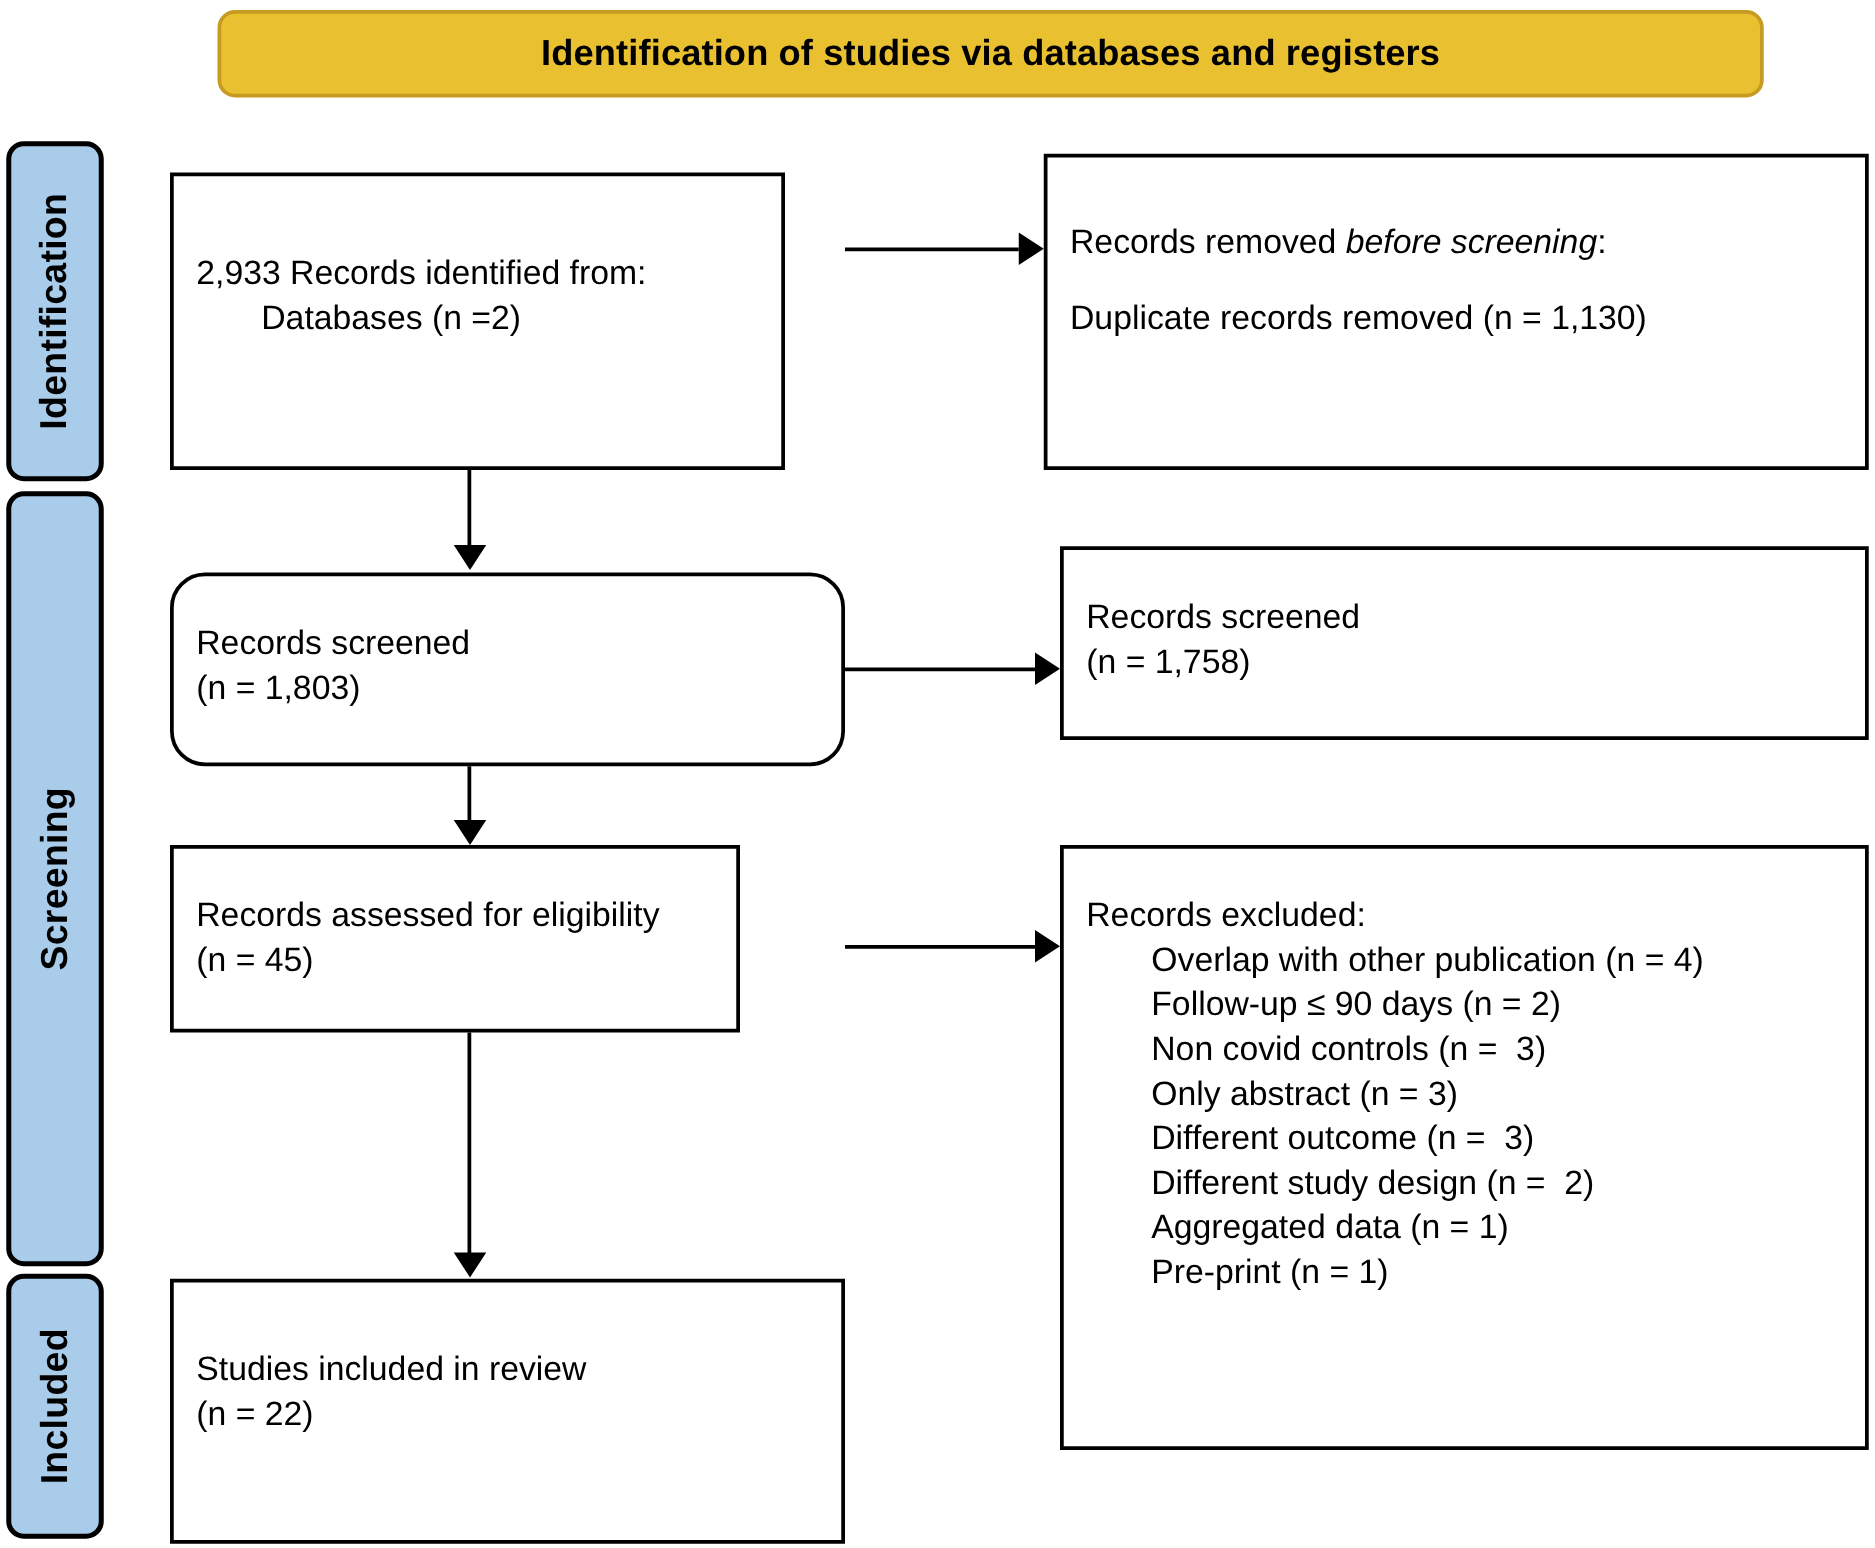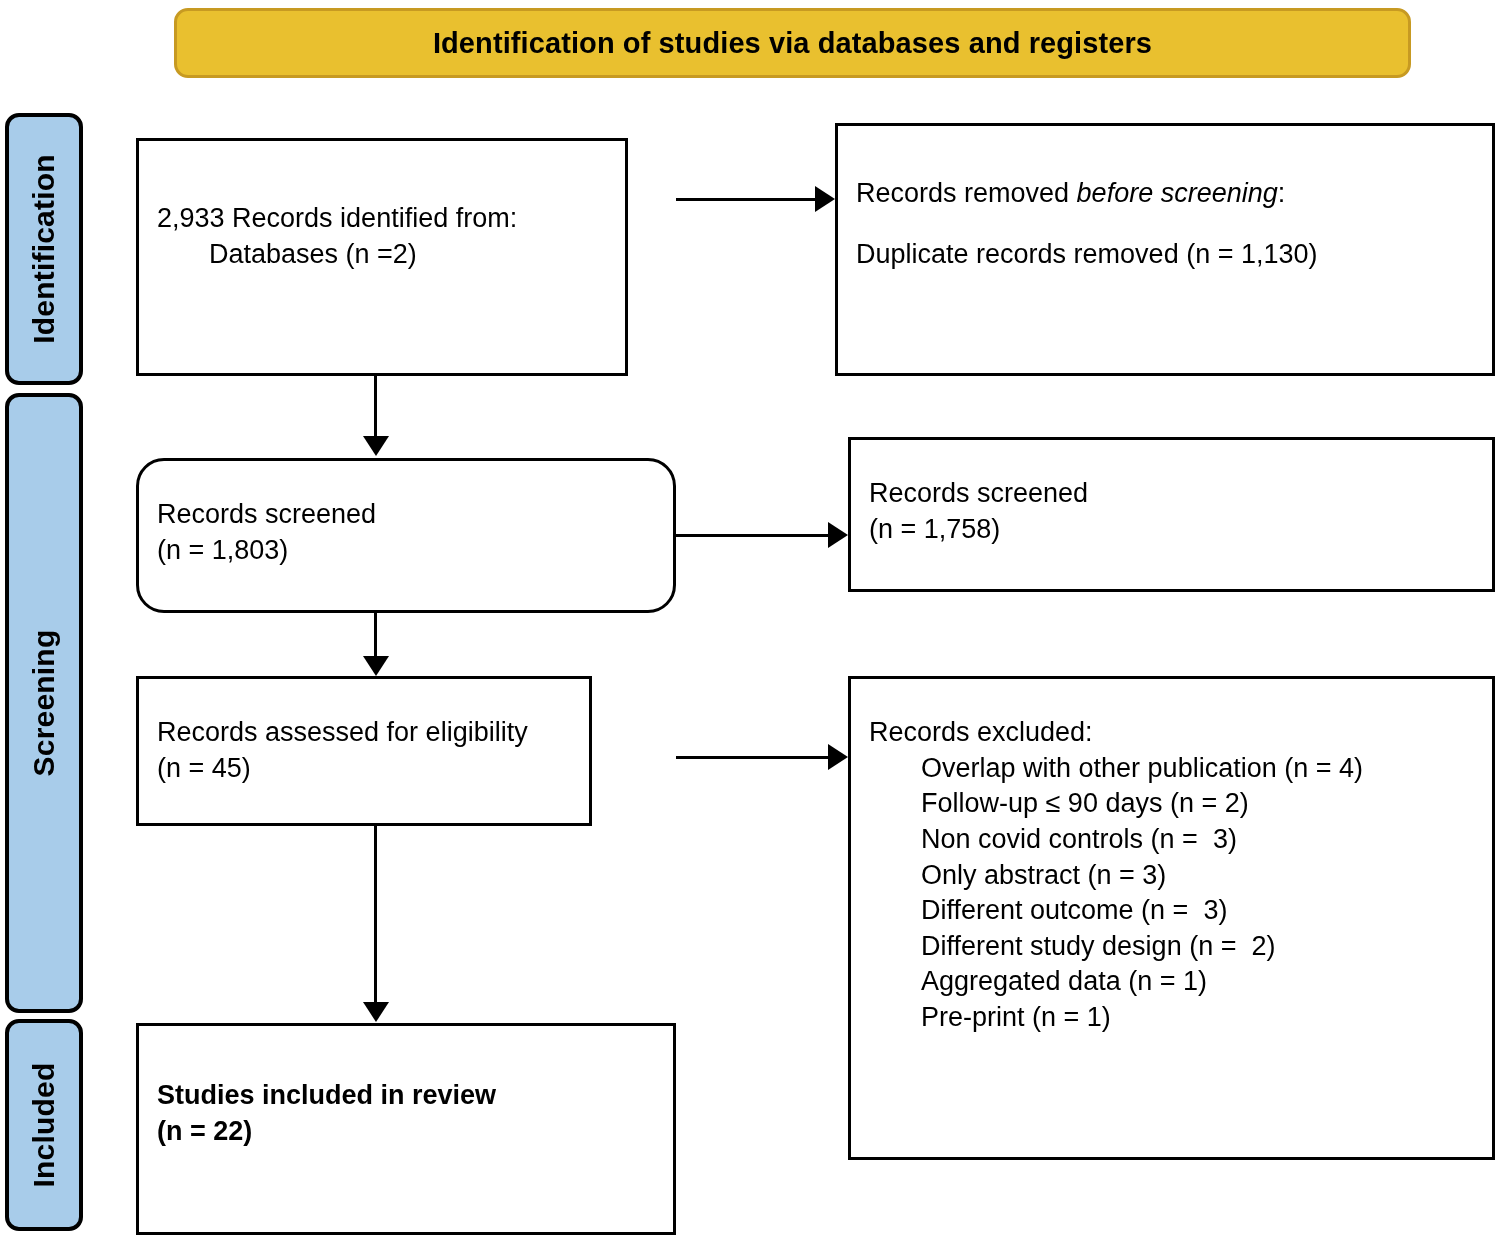--- a/index.html
+++ b/index.html
@@ -86,21 +86,21 @@
   #box-eligibility     { left: 136px; top: 676px;  width: 456px; height: 150px; }
   #box-excluded-elig   { left: 848px; top: 676px;  width: 647px; height: 484px; }
   #box-included        { left: 136px; top: 1023px; width: 540px; height: 212px; }
 
   .fbox .line { white-space: pre; }
   .fbox .indent { padding-left: 52px; }
   .fbox .ital { font-style: italic; }
   .spacer-line { height: 0.95em; }
 
   .body-pad-1 { padding-top: 46px; }
-  .body-pad-2 { padding-top: 38px; font-weight: bold; }
+  .body-pad-2 { padding-top: 38px; }
   .body-pad-3 { padding-top: 22px; }
   .body-pad-4 { padding-top: 36px; }
 
   
   .conn { position: absolute; background: #000000; }
   .conn-v { width: 3px; }
   .conn-h { height: 3px; }
 
   .arrow-down {
     position: absolute;

